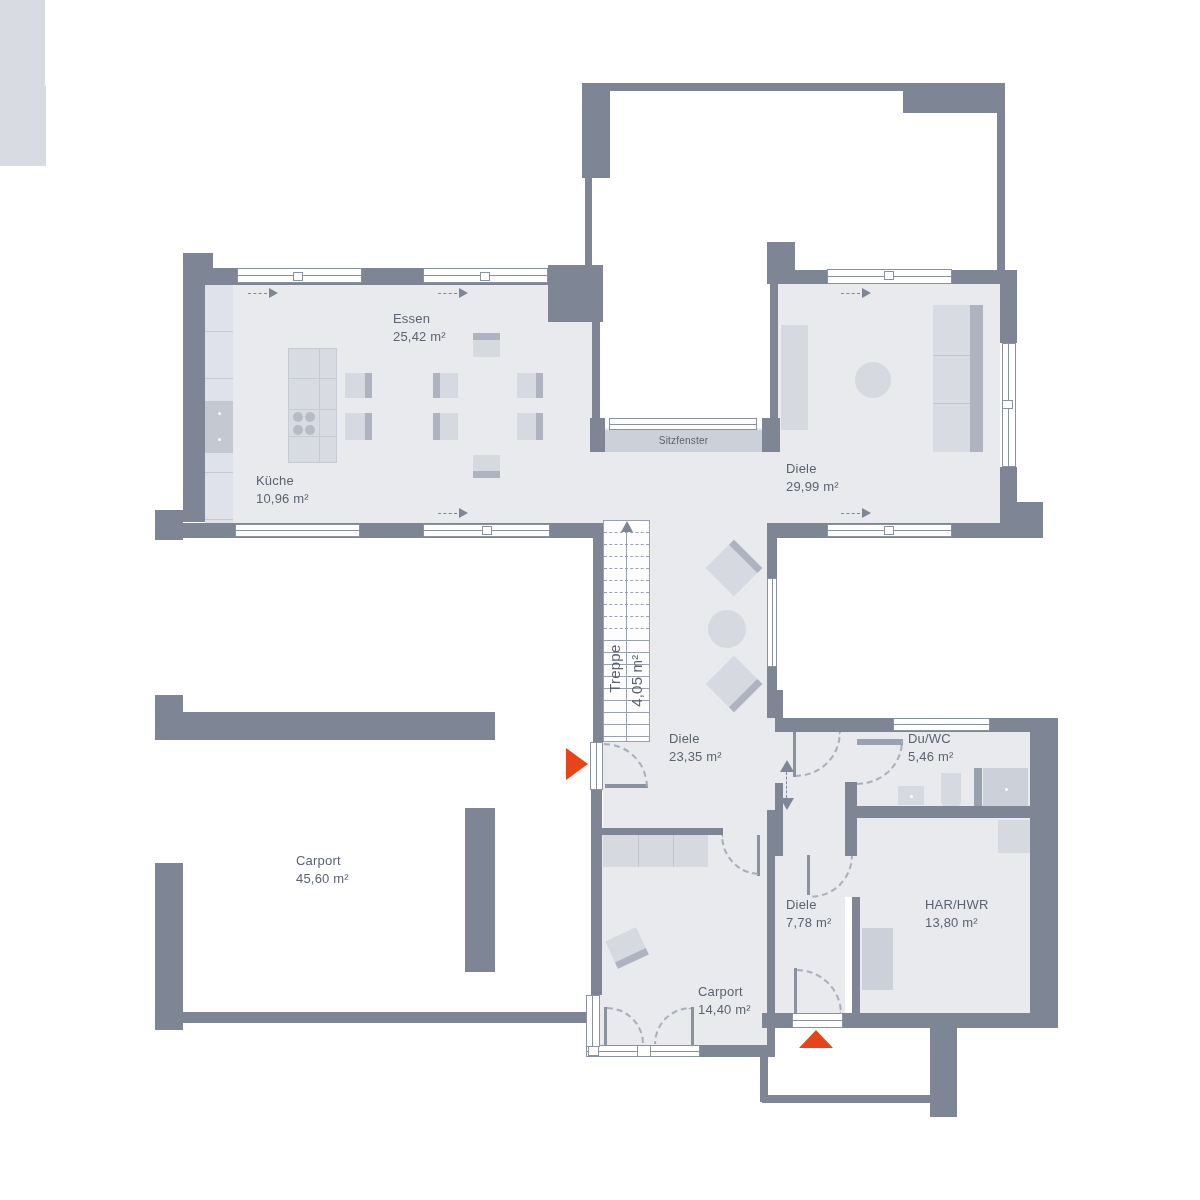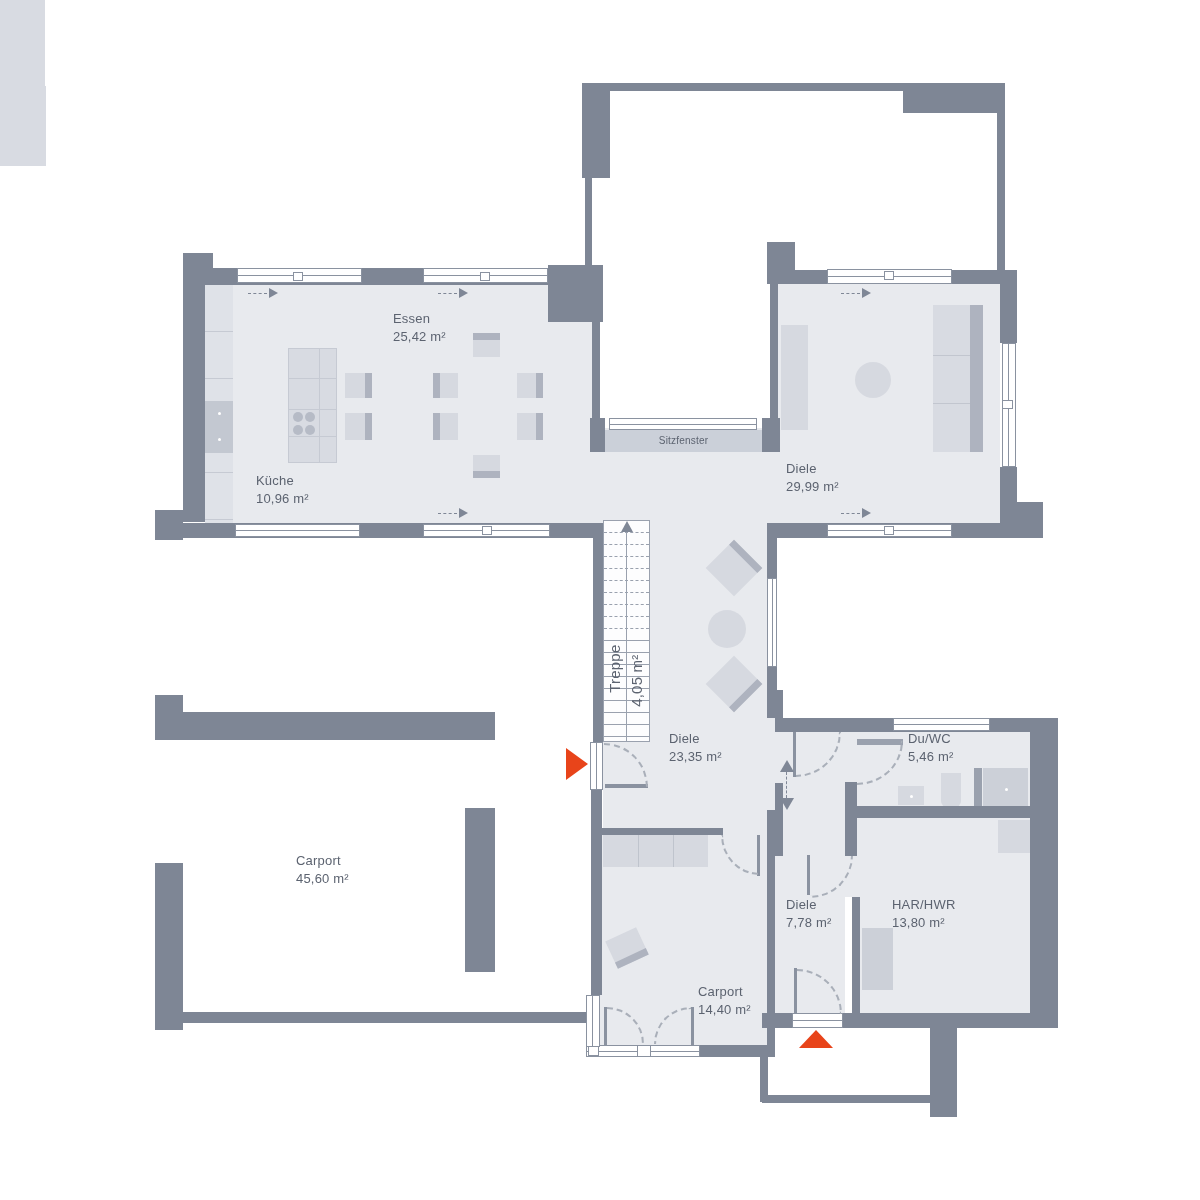--- a/index.html
+++ b/index.html
@@ -289,21 +289,21 @@
     <div>5,46 m²</div>
   </div>
   <div class="lbl" style="left:296px;top:852px">
     <div>Carport</div>
     <div>45,60 m²</div>
   </div>
   <div class="lbl" style="left:786px;top:896px">
     <div>Diele</div>
     <div>7,78 m²</div>
   </div>
-  <div class="lbl" style="left:892px;top:896px">
+  <div class="lbl" style="left:925px;top:896px">
     <div>HAR/HWR</div>
     <div>13,80 m²</div>
   </div>
   <div class="lbl" style="left:698px;top:983px">
     <div>Carport</div>
     <div>14,40 m²</div>
   </div>
 
 </div>
 

